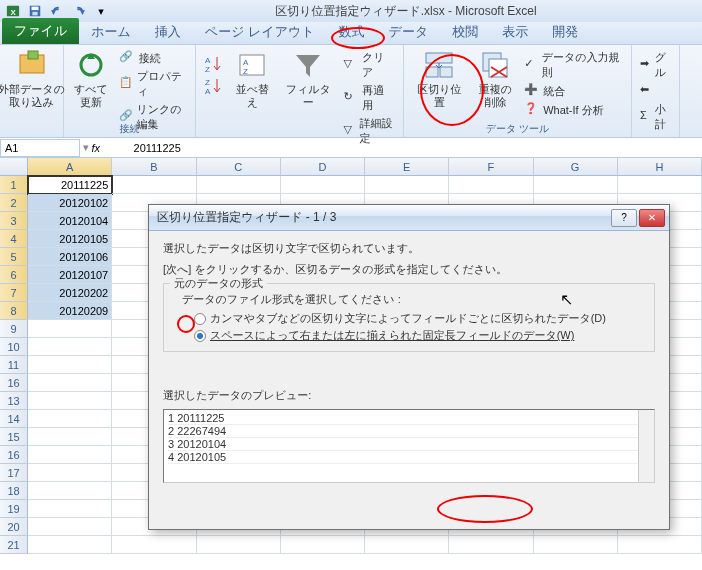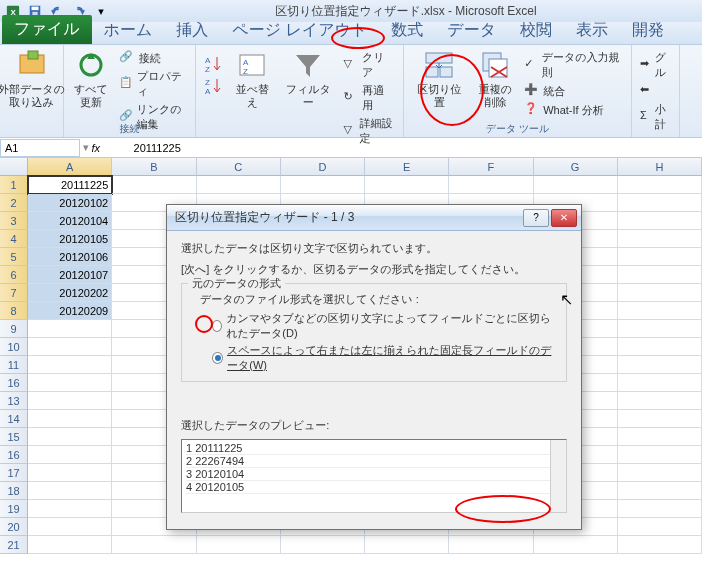--- a/index.html
+++ b/index.html
@@ -6,21 +6,21 @@
 body { background: #fff; font-size: 11px; width: 702px; height: 570px; overflow: hidden; position: relative; }
 
 
 .titlebar { height: 22px; background: linear-gradient(#e8f0fa, #d4e3f5); display: flex; align-items: center; padding: 0 4px; gap: 4px; }
 .qat-btn { width: 18px; height: 18px; display: flex; align-items: center; justify-content: center; border-radius: 2px; }
 .qat-btn svg { width: 14px; height: 14px; }
 .title-text { flex: 1; text-align: center; color: #444; font-size: 12px; }
 
 
 .tabs { height: 23px; background: linear-gradient(#e8f0fa, #d4e3f5); display: flex; align-items: flex-end; padding-left: 2px; border-bottom: 1px solid #b8cce4; }
-.tab { padding: 3px 12px; font-size: 16px; color: #3b5e8c; cursor: pointer; }
+.tab { padding: 3px 12px; font-size: 13px; color: #3b5e8c; cursor: pointer; }
 .tab.file { background: linear-gradient(#2a8e3c, #1a6b2a); color: #fff; border-radius: 2px 2px 0 0; margin-bottom: 0; padding: 4px 12px; }
 .tab.active { position: relative; }
 .highlight-oval { position: absolute; border: 2px solid #e00; border-radius: 50%; pointer-events: none; }
 
 
 .ribbon { height: 93px; background: linear-gradient(#f2f6fb, #e0eaf6); border-bottom: 1px solid #b8cce4; display: flex; }
 .group { border-right: 1px solid #c5d6ea; padding: 2px 6px 0; display: flex; flex-direction: column; align-items: center; position: relative; }
 .group-label { font-size: 10px; color: #3b5e8c; text-align: center; position: absolute; bottom: 1px; left: 0; right: 0; }
 .big-btn { display: flex; flex-direction: column; align-items: center; padding: 2px 4px; gap: 2px; }
 .big-btn .icon { width: 32px; height: 32px; }
@@ -45,21 +45,21 @@
 .rowheads { position: absolute; top: 18px; left: 0; width: 28px; }
 .rowhead { height: 18px; border-right: 1px solid #a7bcd6; border-bottom: 1px solid #c0ccda; background: linear-gradient(90deg, #f3f6fa, #e1e8f2); text-align: center; font-size: 11px; line-height: 18px; color: #3b5e8c; }
 .rowhead.sel { background: linear-gradient(90deg, #f8e7b8, #f0d68a); }
 .cells { position: absolute; top: 18px; left: 28px; right: 0; bottom: 0; }
 .row { display: flex; height: 18px; }
 .cell { width: 86px; height: 18px; border-right: 1px solid #d4dce6; border-bottom: 1px solid #d4dce6; font-size: 11px; padding: 0 3px; text-align: right; line-height: 18px; }
 .cell.sel { background: #c7d9ed; }
 .cell.active { background: #fff; outline: 2px solid #333; outline-offset: -1px; }
 
 
-.dialog { position: absolute; top: 204px; left: 166px; width: 416px; height: 326px; background: #f0f0f0; border: 1px solid #707070; box-shadow: 3px 3px 10px rgba(0,0,0,.3); }
+.dialog { position: absolute; top: 204px; left: 148px; width: 522px; height: 326px; background: #f0f0f0; border: 1px solid #707070; box-shadow: 3px 3px 10px rgba(0,0,0,.3); }
 .dlg-titlebar { height: 26px; background: linear-gradient(#fdfdfe, #dbe7f5 45%, #c5d9ef 46%, #d8e6f7); display: flex; align-items: center; padding: 0 4px; border-bottom: 1px solid #9db6d4; }
 .dlg-title { flex: 1; font-size: 12px; color: #333; padding-left: 4px; }
 .dlg-winbtn { width: 26px; height: 18px; margin-left: 2px; border: 1px solid #8899aa; border-radius: 2px; display: flex; align-items: center; justify-content: center; font-size: 10px; background: linear-gradient(#f5f8fc, #dbe5f0); }
 .dlg-winbtn.close { background: linear-gradient(#e88, #c33); border-color: #a33; color: #fff; }
 .dlg-body { padding: 10px 14px; font-size: 11px; color: #333; }
 .dlg-body p { margin-bottom: 6px; }
 .groupbox { border: 1px solid #d0d0d0; padding: 6px 10px; margin-top: 6px; position: relative; }
 .groupbox-title { position: absolute; top: -8px; left: 6px; background: #f0f0f0; padding: 0 4px; }
 .radio-row { display: flex; align-items: center; gap: 4px; margin: 2px 0 2px 20px; }
 .radio { width: 12px; height: 12px; border: 1px solid #888; border-radius: 50%; display: inline-flex; align-items: center; justify-content: center; background: #fff; }

